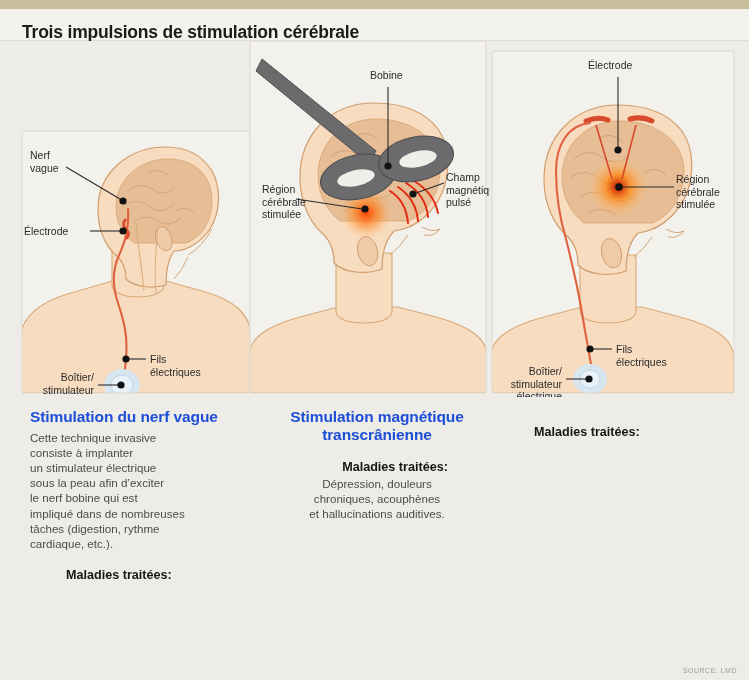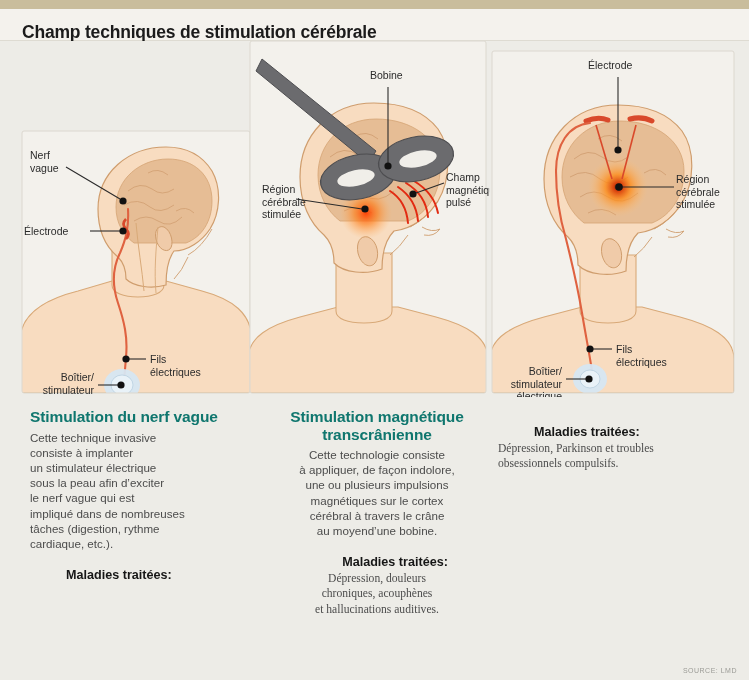--- a/index.html
+++ b/index.html
@@ -37,50 +37,50 @@
 
   .illo{position:absolute;left:0;top:0;width:100%;height:356px;}
   .illo svg{position:absolute;left:0;top:0;}
 
   
   .txt{position:absolute;left:0;width:100%;}
   .c1txt{top:367px;padding-left:14px;}
   .c2txt{top:367px;padding-left:8px;text-align:center;}
   .c3txt{top:367px;padding-left:8px;}
   .heading{
-    font-size:15.5px;font-weight:bold;color:#0f766e;
+    font-size:15.5px;font-weight:bold;color:#1d4ed8;
     line-height:17.5px;margin:0 0 4px 0;
     letter-spacing:-0.1px;
   }
   .para{
     font-size:11.6px;color:#4c4c4c;line-height:15.2px;
     margin:0;white-space:pre-line;
   }
   .sub{
     font-size:12.6px;font-weight:bold;color:#161616;
     margin:17px 0 2px 0;
     padding-left:36px;
   }
   .para2{
     font-size:11.6px;color:#4c4c4c;line-height:15.2px;
-    margin:0;white-space:pre-line;font-family:Liberation Serif, serif;
+    margin:0;white-space:pre-line;
   }
   .source{
     position:absolute;right:12px;bottom:6px;
     font-size:7px;color:#9b9b96;letter-spacing:0.5px;
   }
   .lbl{font-size:10.5px;fill:#2b2b2b;font-family:"Liberation Sans",sans-serif;}
 </style>
 </head>
 <body>
 
 <div class="top-strip"></div>
 
 <div class="header">
-  <div class="header-title">Champ techniques de stimulation cérébrale</div>
+  <div class="header-title">Trois impulsions de stimulation cérébrale</div>
 </div>
 
 <div class="stage">
 
   <div class="col col1">
     <div class="illo">
       <svg width="240" height="356" viewBox="0 0 240 356">
         <defs>
           <clipPath id="c1clip">
               <rect x="6" y="90" width="228" height="262" rx="2"></rect>
@@ -161,21 +161,21 @@
       </svg>
     </div>
 
     <div class="txt c1txt">
       <h2 class="heading">Stimulation
 du nerf vague</h2>
       <p class="para">Cette technique invasive
 consiste à implanter
 un stimulateur électrique
 sous la peau afin d’exciter
-le nerf vague qui est
+le nerf bobine qui est
 impliqué dans de nombreuses
 tâches (digestion, rythme
 cardiaque, etc.).</p>
       <p class="sub">Maladies traitées:</p>
     </div>
   </div>
 
   <div class="col col2">
     <div class="illo">
       <svg width="242" height="356" viewBox="0 0 242 356">
@@ -259,26 +259,20 @@
         <text class="lbl" x="14" y="152">
           <tspan x="14" dy="0">Région</tspan><tspan x="14" dy="12.6">cérébrale</tspan><tspan x="14" dy="12.6">stimulée</tspan>
         </text>
       </svg>
     </div>
 
     <div class="txt c2txt">
       <h2 class="heading">Stimulation
 magnétique
 transcrânienne</h2>
-      <p class="para">Cette technologie consiste
-à appliquer, de façon indolore,
-une ou plusieurs impulsions
-magnétiques sur le cortex
-cérébral à travers le crâne
-au moyend’une bobine.</p>
       <p class="sub">Maladies traitées:</p>
       <p class="para2">Dépression, douleurs
 chroniques, acouphènes
 et hallucinations auditives.</p>
     </div>
   </div>
 
   <div class="col col3">
     <div class="illo">
       <svg width="252" height="356" viewBox="0 0 252 356">
@@ -367,19 +361,17 @@
         </g>
         <circle cx="99" cy="338" r="3.6" fill="#111"></circle>
         <text class="lbl" x="72" y="334" text-anchor="end">
           <tspan x="72" dy="0">Boîtier/</tspan><tspan x="72" dy="12.6">stimulateur</tspan><tspan x="72" dy="12.6">électrique</tspan>
         </text>
       </svg>
     </div>
 
     <div class="txt c3txt">
       <p class="sub">Maladies traitées:</p>
-      <p class="para2">Dépression, Parkinson et troubles
-obsessionnels compulsifs.</p>
     </div>
   </div>
 
   <div class="source">SOURCE: LMD</div>
 </div>
 
 </body></html>

